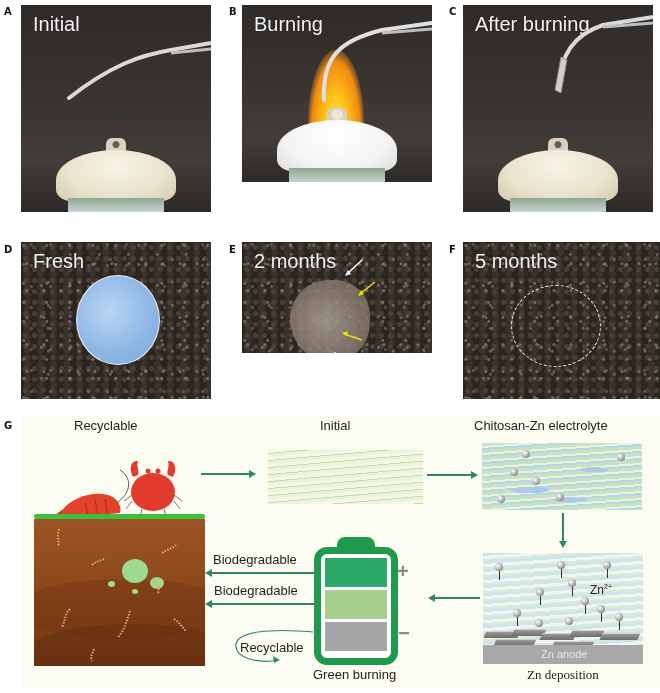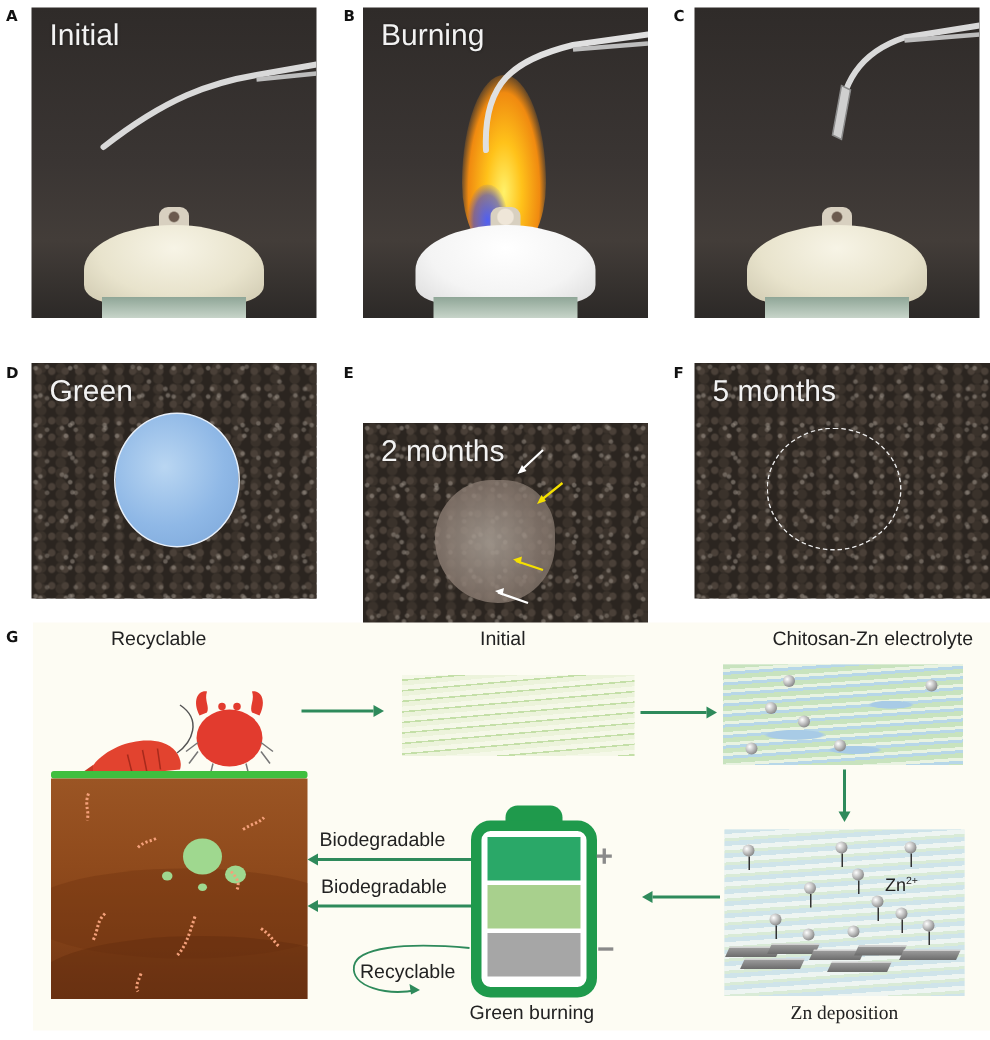--- a/index.html
+++ b/index.html
@@ -128,53 +128,54 @@
   <svg class="abs" style="left:0;top:0;" width="190" height="207">
     <path d="M48 93 C 90 60, 120 50, 150 45 L 190 38" stroke="#d9d9d9" stroke-width="4" fill="none" stroke-linecap="round"></path>
     <path d="M150 48 L 190 44" stroke="#bdbdbd" stroke-width="3" fill="none"></path>
   </svg>
   <div class="wick"></div>
   <div class="burner"></div>
   <div class="burner-glass"></div>
 </div>
 
 <span class="panel-label" style="left:229px;top:6px;">B</span>
-<div class="photo flame-bg" style="left:242px;top:5px;width:190px;height:207px;">
+<div class="photo flame-bg" style="left:242px;top:5px;width:190px;height:177px;">
   <span class="caption">Burning</span>
   <div class="flame" style="left:66px;top:45px;width:56px;height:120px;"></div>
   <div class="flame-blue" style="left:70px;top:118px;"></div>
   <svg class="abs" style="left:0;top:0;" width="190" height="207">
     <path d="M82 95 C 80 50, 100 35, 140 25 L 190 18" stroke="#e0e0e0" stroke-width="4" fill="none" stroke-linecap="round"></path>
     <path d="M140 28 L 190 24" stroke="#bdbdbd" stroke-width="3" fill="none"></path>
   </svg>
   <div class="wick" style="background:radial-gradient(circle at 50% 30%, #efe6d8 0 5px, #d8d0c0 6px);"></div>
   <div class="burner" style="background:radial-gradient(ellipse at 50% 30%, #ffffff 0%, #f4f4f4 60%, #dcdcdc 100%);"></div>
   <div class="burner-glass"></div>
 </div>
 
 <span class="panel-label" style="left:449px;top:6px;">C</span>
 <div class="photo flame-bg" style="left:463px;top:5px;width:190px;height:207px;">
+  <span class="caption">After burning</span>
   <svg class="abs" style="left:0;top:0;" width="190" height="207">
     <path d="M95 82 C 98 50, 110 30, 140 20 L 190 12" stroke="#d9d9d9" stroke-width="4" fill="none" stroke-linecap="round"></path>
     <path d="M140 22 L 190 18" stroke="#bdbdbd" stroke-width="3" fill="none"></path>
     <path d="M92 85 L 98 52 L 104 55 L 98 88 Z" fill="#cfcfcf" stroke="#8a8a8a" stroke-width="1"></path>
   </svg>
   <div class="wick"></div>
   <div class="burner"></div>
   <div class="burner-glass"></div>
 </div>
 
 <span class="panel-label" style="left:4px;top:244px;">D</span>
 <div class="photo soil-bg" style="left:21px;top:242px;width:190px;height:157px;">
-  <span class="caption">Green</span>
+  <span class="caption">Fresh</span>
   <div class="abs" style="left:55px;top:33px;width:82px;height:88px;border-radius:50%;background:radial-gradient(circle at 40% 40%, #b9d6f2 0%, #8fb8e6 55%, #7aa5d8 100%);border:1.5px solid #e8f0fa;"></div>
 </div>
 
 <span class="panel-label" style="left:229px;top:244px;">E</span>
-<div class="photo soil-bg" style="left:242px;top:242px;width:190px;height:157px;margin-top:40px;">
+<div class="photo soil-bg" style="left:242px;top:242px;width:190px;height:111px;">
   <span class="caption">2 months</span>
   <div class="abs" style="left:48px;top:38px;width:80px;height:82px;border-radius:50% 45% 50% 55%;background:radial-gradient(circle at 45% 50%, rgba(170,160,150,0.85) 0%, rgba(140,125,115,0.8) 60%, rgba(120,110,100,0.7) 100%);"></div>
   <svg class="abs" style="left:0;top:0;" width="190" height="157">
     <line x1="120" y1="18" x2="105" y2="32" stroke="#ffffff" stroke-width="1.5"></line>
     <polygon points="103,34 106,28 109,32" fill="#ffffff"></polygon>
     <line x1="133" y1="40" x2="118" y2="52" stroke="#f5e000" stroke-width="1.5"></line>
     <polygon points="116,54 119,48 122,52" fill="#f5e000"></polygon>
     <line x1="120" y1="98" x2="102" y2="92" stroke="#f5e000" stroke-width="1.5"></line>
     <polygon points="100,91 106,89 105,94" fill="#f5e000"></polygon>
     <line x1="110" y1="120" x2="90" y2="113" stroke="#ffffff" stroke-width="1.5"></line>
@@ -186,21 +187,21 @@
 <div class="photo soil-bg" style="left:463px;top:242px;width:190px;height:157px;padding-left:25px;">
   <span class="caption">5 months</span>
   <div class="abs" style="left:48px;top:43px;width:88px;height:80px;border-radius:50%;border:1.5px dashed #ececec;"></div>
 </div>
 
 <span class="panel-label" style="left:4px;top:420px;">G</span>
 <div class="g-bg"></div>
 
 <span class="g-title" style="left:74px;top:418px;">Recyclable</span>
 <span class="g-title" style="left:320px;top:418px;">Initial</span>
-<span class="g-title" style="left:515px;top:418px;">Chitosan-Zn electrolyte</span>
+<span class="g-title" style="left:474px;top:418px;">Chitosan-Zn electrolyte</span>
 
 <svg class="abs" style="left:40px;top:455px;" width="150" height="65">
   <g>
     <path d="M18 62 C 25 45, 50 35, 68 40 C 78 43, 82 52, 80 58 L 40 62 Z" fill="#e2432f"></path>
     <path d="M78 47 C 88 40, 95 25, 80 15" stroke="#555" stroke-width="1" fill="none"></path>
     <path d="M12 62 L 22 55 L 22 62 Z" fill="#c83a26"></path>
     <line x1="45" y1="48" x2="48" y2="60" stroke="#a72a1c" stroke-width="1"></line>
     <line x1="55" y1="45" x2="58" y2="60" stroke="#a72a1c" stroke-width="1"></line>
     <line x1="65" y1="44" x2="67" y2="58" stroke="#a72a1c" stroke-width="1"></line>
   </g>
@@ -278,20 +279,23 @@
   <div class="zn-ion" style="left:52px;top:66px;"></div>
   <div class="zn-ion" style="left:82px;top:64px;"></div>
   <span class="abs" style="left:107px;top:30px;font-size:12px;color:#222;"><span>Zn</span><sup style="font-size:7px;">2+</sup></span>
   <div class="flake" style="left:2px;top:78px;width:34px;"></div>
   <div class="flake" style="left:30px;top:76px;width:32px;"></div>
   <div class="flake" style="left:58px;top:80px;width:34px;"></div>
   <div class="flake" style="left:88px;top:77px;width:32px;"></div>
   <div class="flake" style="left:118px;top:80px;width:38px;"></div>
   <div class="flake" style="left:12px;top:86px;width:40px;"></div>
   <div class="flake" style="left:70px;top:88px;width:40px;"></div>
+  <div class="abs" style="left:0;top:92px;width:160px;height:19px;background:#a8a8a8;">
+    <span class="abs" style="left:58px;top:3px;font-size:11px;color:#e8e8e8;">Zn anode</span>
+  </div>
 </div>
 
 <div class="arrow-h" style="left:435px;top:597px;width:45px;"></div>
 <div class="arrowhead-l" style="left:428px;top:593.5px;"></div>
 
 <div class="battery-cap"></div>
 <div class="battery-body">
   <div class="cell" style="top:4px;background:#2aa868;"></div>
   <div class="cell" style="top:36px;background:#a8d08d;"></div>
   <div class="cell" style="top:68px;background:#a6a6a6;"></div>

